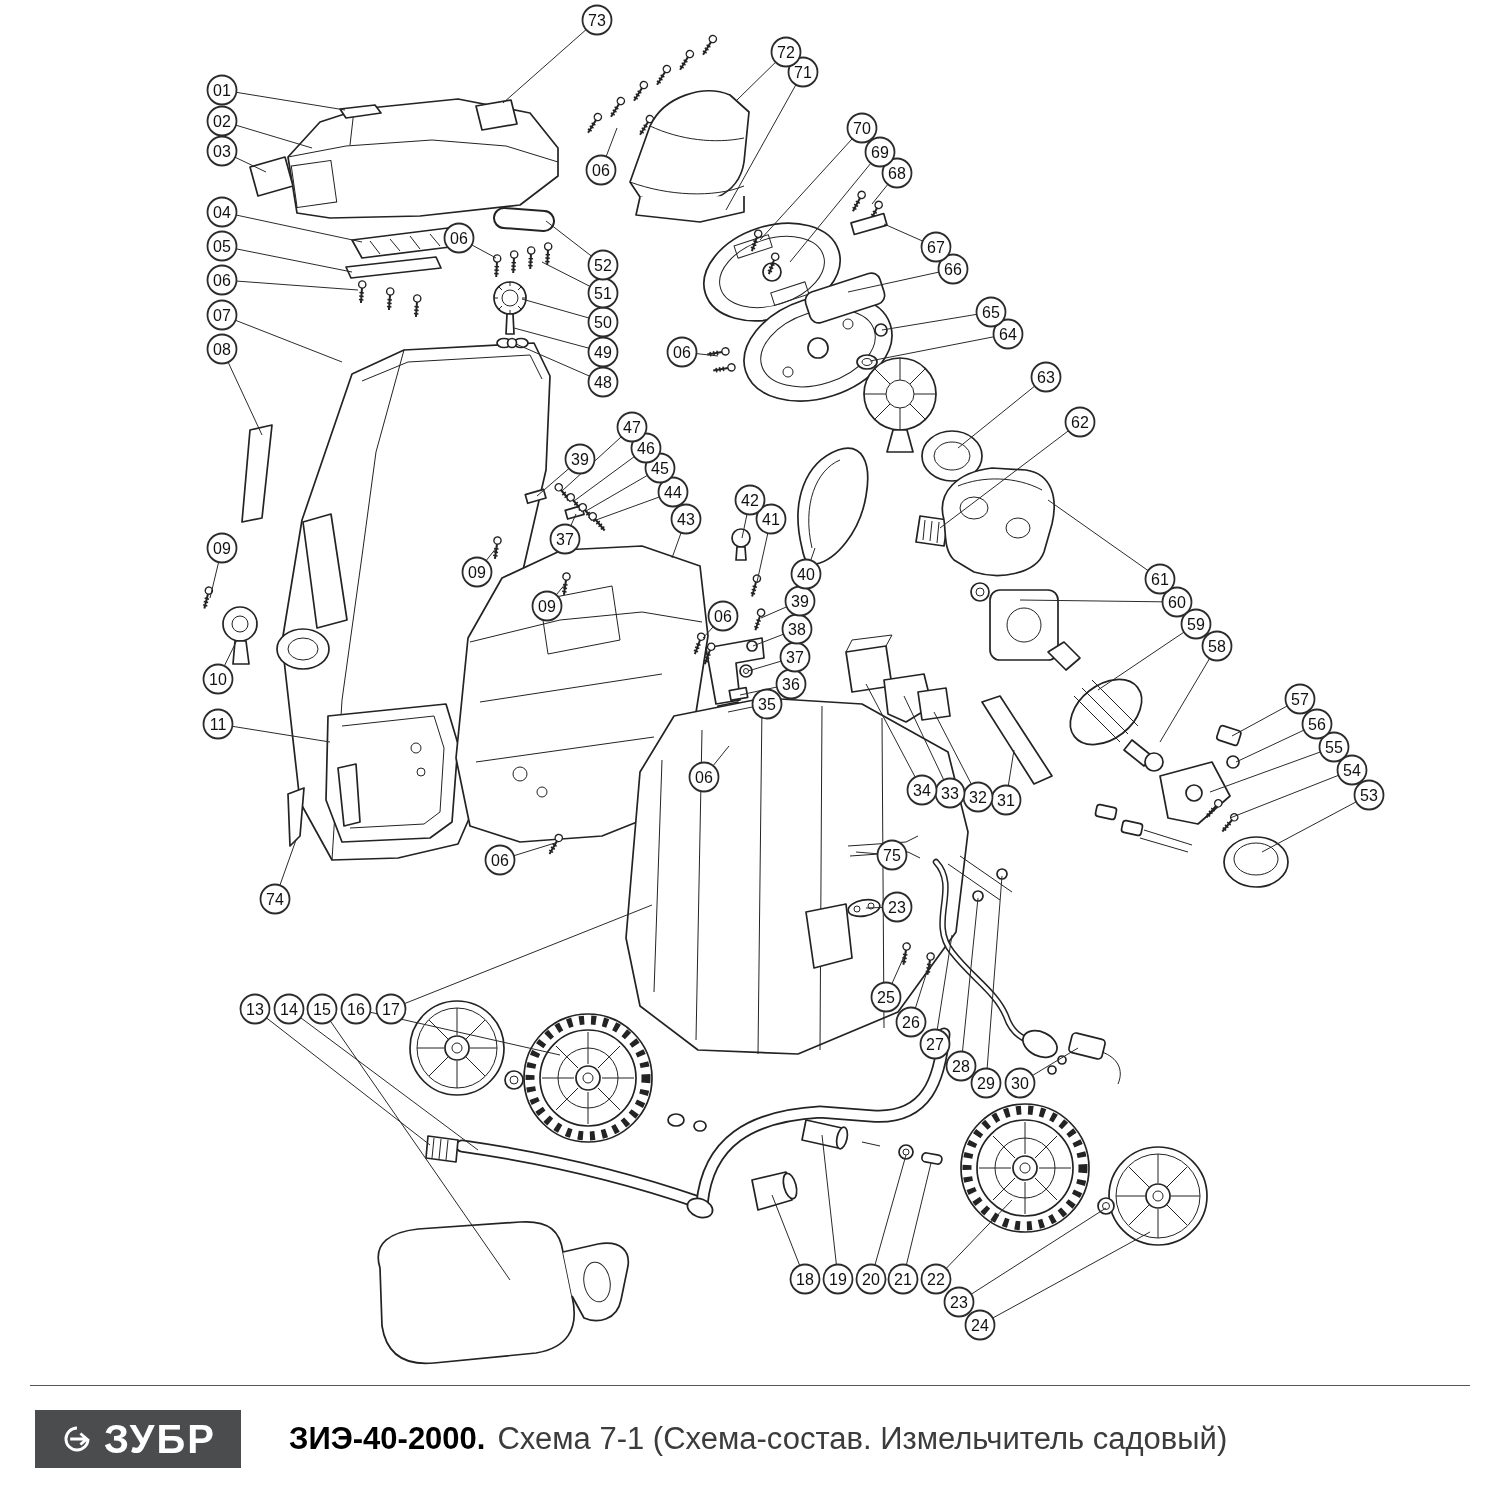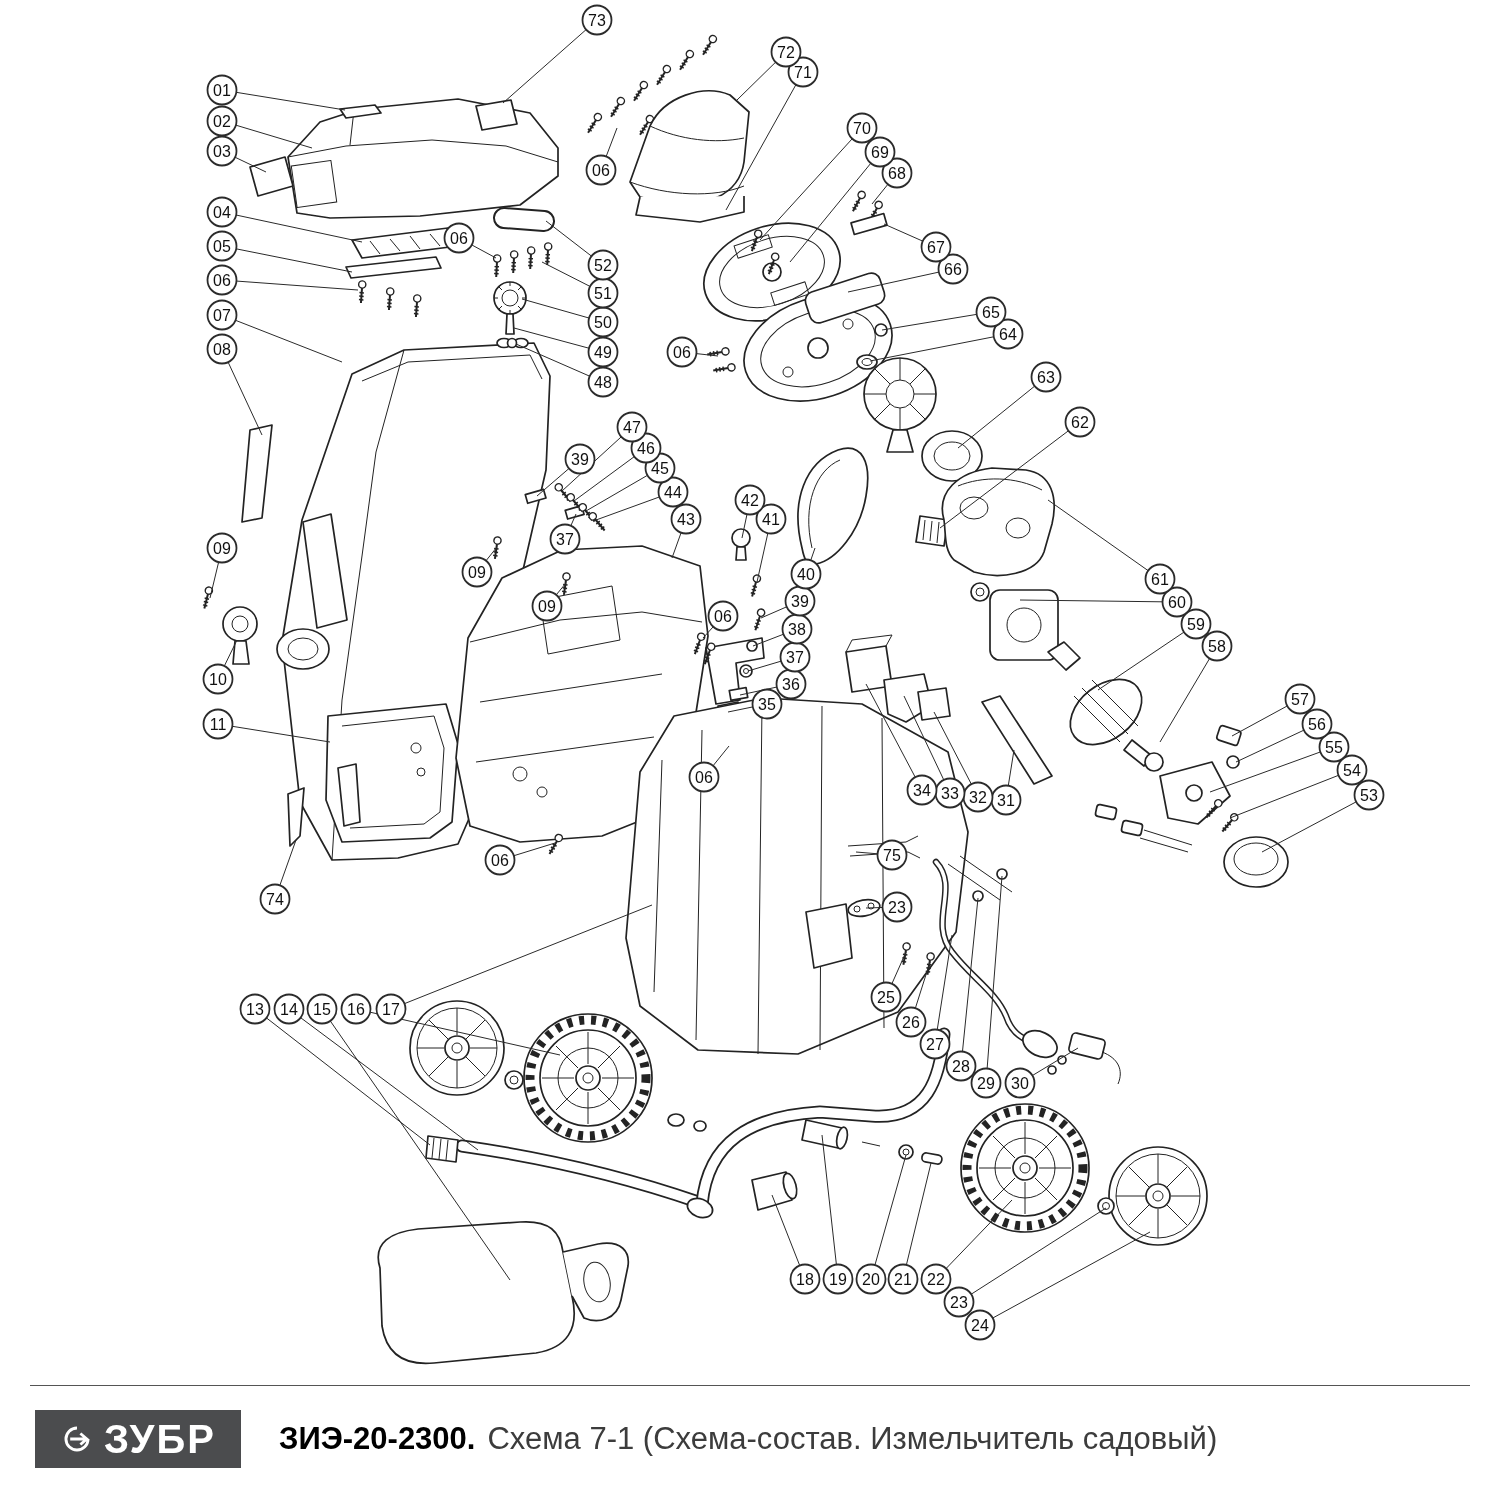--- a/index.html
+++ b/index.html
@@ -18,21 +18,21 @@
   .cap-i  { stroke:#ffffff; stroke-width:18; stroke-linecap:round; }
 
   
   .leader         { stroke:#2b2b2b; stroke-width:1; }
   .callout-circle { fill:#fff; stroke:#2b2b2b; stroke-width:1.8; }
   .callout-num    { font:16px "Liberation Sans","DejaVu Sans",sans-serif; fill:#111; text-anchor:middle; }
 
   
   .footer { position:absolute; left:0; top:1385px; width:1500px; height:115px; background:#fff; }
   .footer-rule { margin:0 30px; border-top:1px solid #555; }
-  .footer-row { display:flex; align-items:center; gap:38px; padding:24px 0 0 35px; }
+  .footer-row { display:flex; align-items:center; gap:48px; padding:24px 0 0 35px; }
   .brand-box { width:206px; height:58px; background:#4b4c4e; display:flex; align-items:center; justify-content:center; gap:10px; }
   .brand-text { color:#fff; font-weight:bold; font-size:40px; letter-spacing:2px; line-height:1; }
   .footer-title { font-size:31px; color:#3c3c3c; white-space:nowrap; }
   .footer-title .model { font-weight:bold; color:#000; margin-right:12px; }
 </style>
 </head>
 <body>
 
 <div id="stage">
 
@@ -768,18 +768,18 @@
   <div class="footer-rule"></div>
   <div class="footer-row">
     <div class="brand-box">
       <svg viewBox="0 0 40 40" width="34" height="34">
         <path d="M20 7 A13 13 0 1 0 33 20" fill="none" stroke="#fff" stroke-width="3.4"></path>
         <path d="M12 20 L30 20 M24 13.5 L31.5 20 L24 26.5" fill="none" stroke="#fff" stroke-width="3.4"></path>
       </svg>
       <span class="brand-text">ЗУБР</span>
     </div>
     <div class="footer-title">
-      <span class="model">ЗИЭ-20-2300.</span><span class="subtitle">Схема 7-1 (Схема-состав. Измельчитель садовый)</span>
+      <span class="model">ЗИЭ-40-2000.</span><span class="subtitle">Схема 7-1 (Схема-состав. Измельчитель садовый)</span>
     </div>
   </div>
 </div>
 
 </div>
 
 </body></html>

